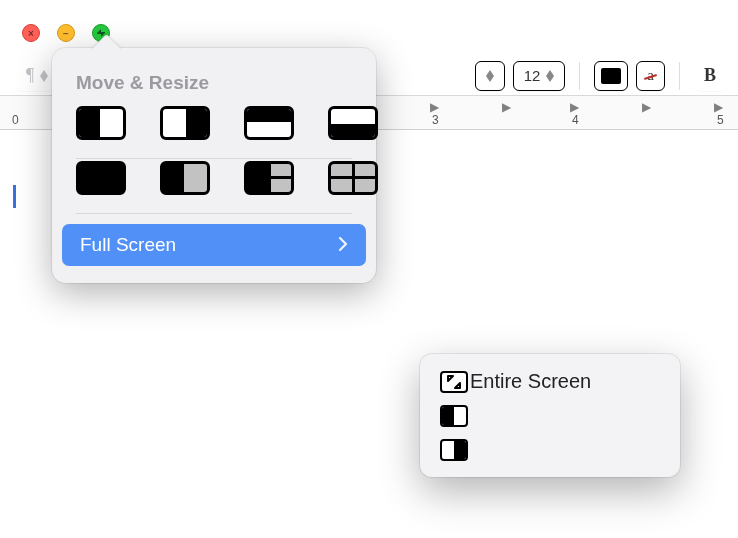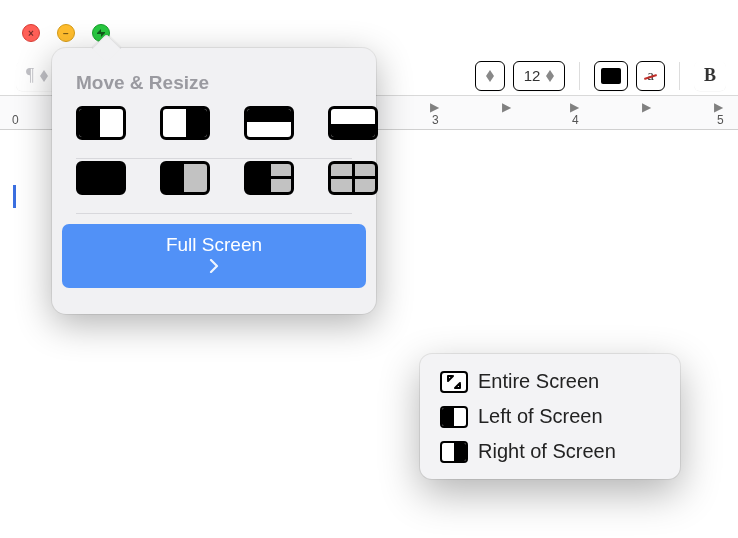--- a/index.html
+++ b/index.html
@@ -69,21 +69,21 @@
   }
 
   
   .popover{
     position:absolute;
     top:48px; left:52px;
     width:324px;
     background:#f1f1f3;
     border-radius:14px;
     box-shadow:0 10px 36px rgba(0,0,0,.30), 0 0 0 1px rgba(0,0,0,.07);
-    padding:10px 0 18px;
+    padding:10px 0 9px;
   }
   .popover::before{
     content:"";position:absolute;top:-10px;left:44px;
     width:20px;height:20px;background:#f1f1f3;
     transform:rotate(45deg);border-top-left-radius:4px;
     box-shadow:-1px -1px 1px rgba(0,0,0,.05);
     border:1px solid rgba(0,0,0,.07);border-right:none;border-bottom:none;
   }
   .pop-heading{
     padding:14px 24px 10px; font-size:19px; font-weight:600; color:#9a9aa0;
@@ -110,37 +110,36 @@
   .ic.q4{background:#c2c2c2;position:relative;}
   .ic.q4::before{content:"";position:absolute;left:48%;top:0;bottom:0;width:3px;background:#000;}
   .ic.q4::after{content:"";position:absolute;top:44%;left:0;right:0;height:3px;background:#000;}
 
   .divider{height:1px;margin:0 24px;background:#d8d8dc;}
 
   .pop-item{
     margin:10px 10px 8px; padding:10px 18px; border-radius:7px;
     display:flex;align-items:center;justify-content:space-between;
     font-size:19px;
-    flex-direction:column;
   }
   .pop-item.sel{background:#5191f7;color:#fff;}
   .pop-item .chev{color:inherit;opacity:.9;}
 
   
   .submenu{
     position:absolute;
     top:354px; left:420px;
     width:260px;
     background:#f3f3f5;
     border-radius:12px;
     padding:10px 0;
     box-shadow:0 14px 40px rgba(0,0,0,.30), 0 0 0 1px rgba(0,0,0,.08);
   }
   .submenu .row{
-    display:flex;align-items:center;gap:10px;
+    display:flex;align-items:center;gap:2px;
     padding:6px 20px;font-size:20px;color:#222;
   }
   .sic{width:28px;height:22px;border:2.5px solid #000;border-radius:4px;position:relative;background:#fff;flex-shrink:0;}
   .sic.ent{background:#fff;}
   .sic.ent svg{position:absolute;inset:0;margin:auto;width:16px;height:16px;}
   .sic.l::after{content:"";position:absolute;inset:0;width:48%;background:#000;border-radius:2px 0 0 2px;}
   .sic.r::after{content:"";position:absolute;inset:0;left:52%;background:#000;border-radius:0 2px 2px 0;}
 </style>
 </head>
 <body>
@@ -251,19 +250,17 @@
   <div class="row">
     <span class="sic ent">
       <svg viewBox="0 0 16 16">
           <path d="M2 7 L7 2 M2 2 H6 M2 2 V6 M14 9 L9 14 M14 14 H10 M14 14 V10" stroke="#000" stroke-width="2" fill="none" stroke-linecap="round"></path>
         </svg>
     </span>
     <span>Entire Screen</span>
   </div>
   <div class="row">
     <span class="sic l"></span>
-    <span>Left of Screen</span>
   </div>
   <div class="row">
     <span class="sic r"></span>
-    <span>Right of Screen</span>
   </div>
 </div>
 
 </body></html>

